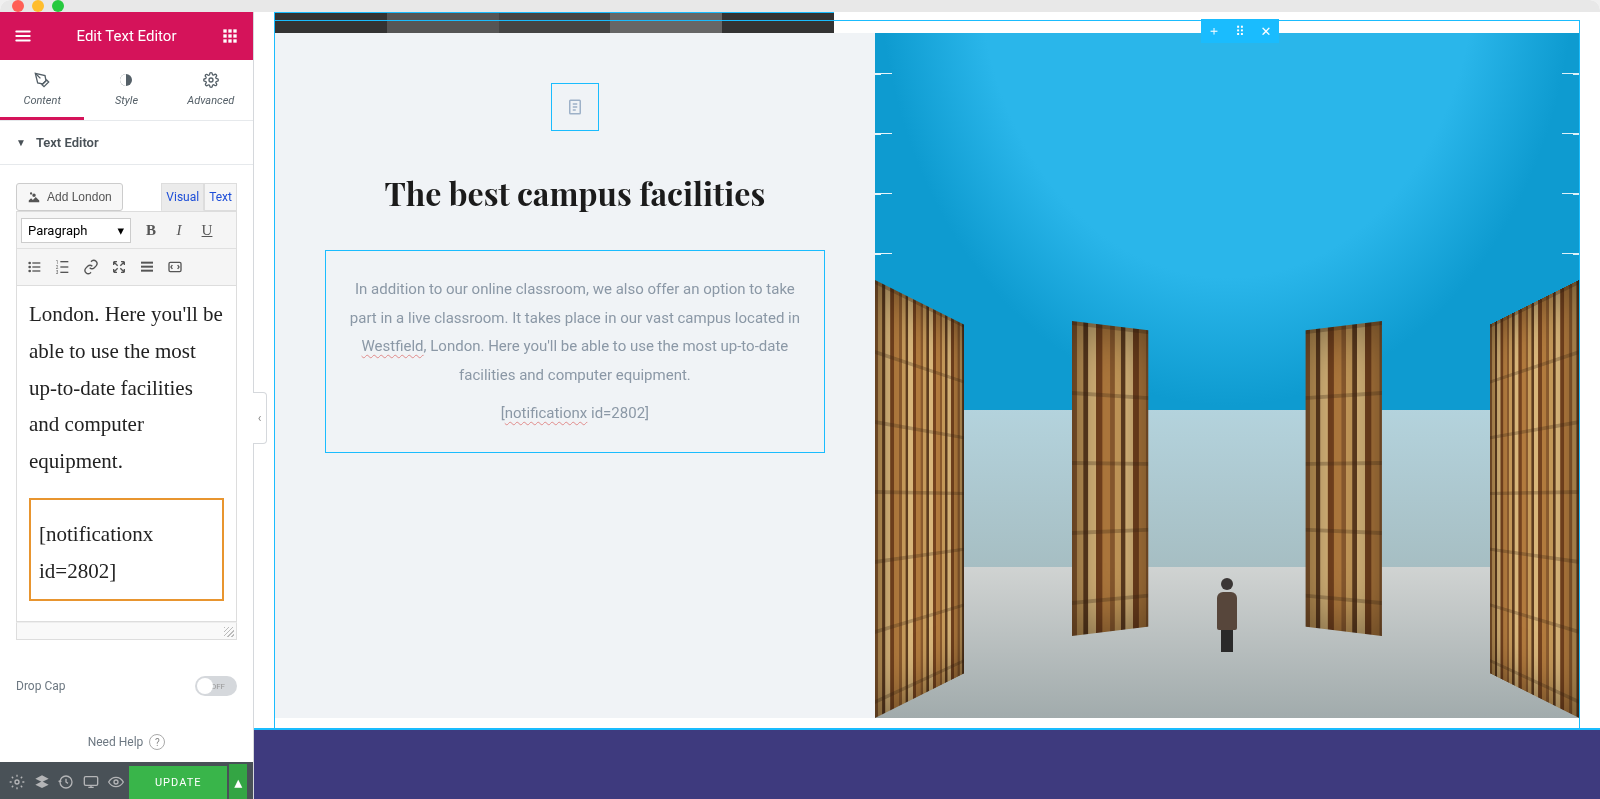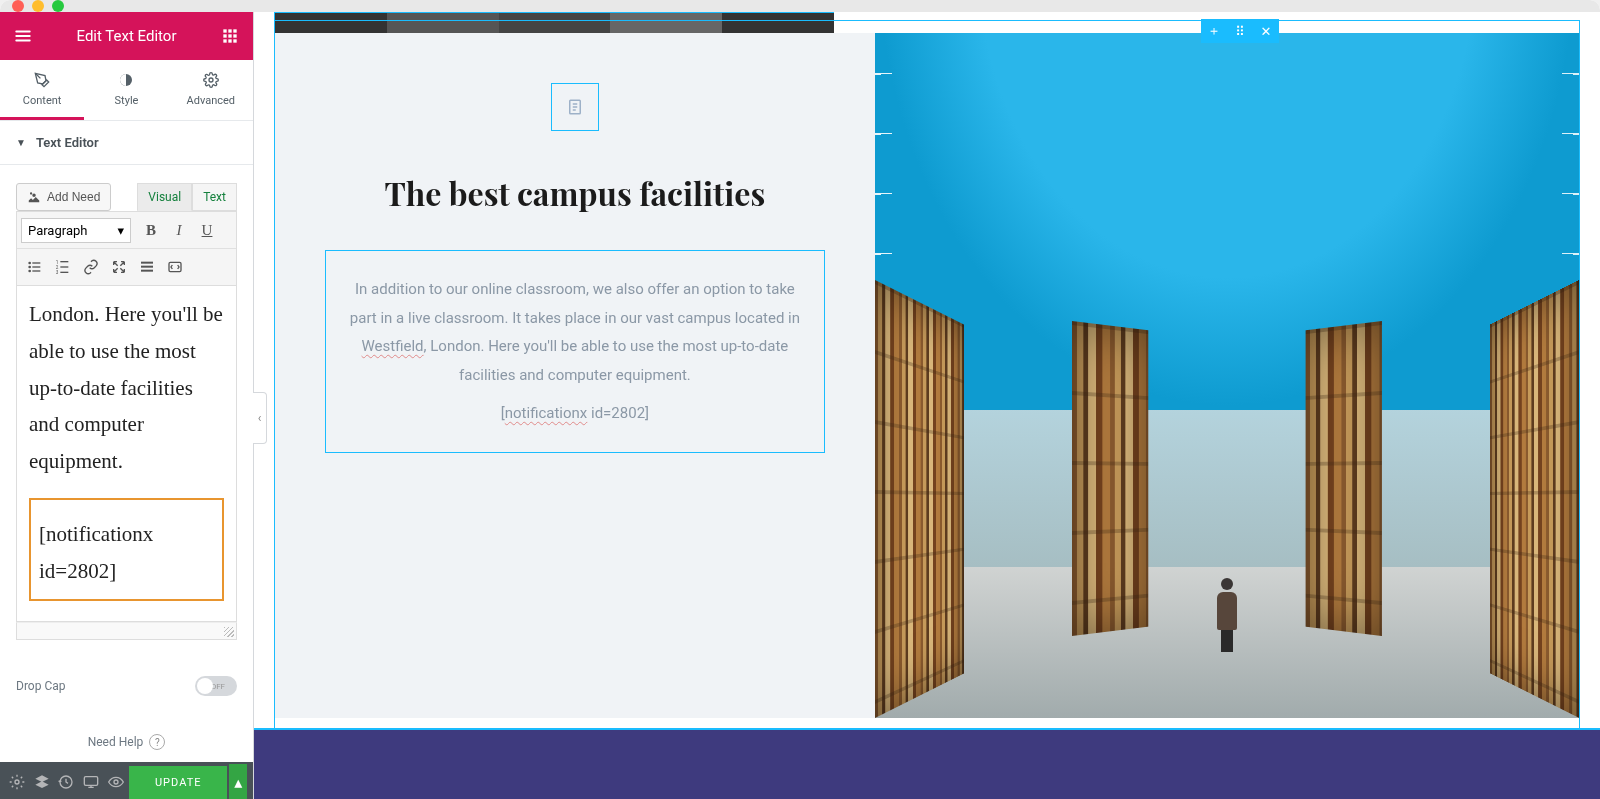--- a/index.html
+++ b/index.html
@@ -16,34 +16,34 @@
   .app { flex: 1; display: flex; position: relative; }
   
   
   .sidebar { width: 254px; background: #fff; border-right: 1px solid #d5d8dc; display: flex; flex-direction: column; position: relative; }
   
   .sidebar-header { height: 48px; background: #d5135a; color: #fff; display: flex; align-items: center; justify-content: space-between; padding: 0 14px; }
   .sidebar-header .burger, .sidebar-header .grid9 { width: 18px; height: 18px; display: flex; align-items: center; justify-content: center; }
   .sidebar-header h1 { font-size: 15px; font-weight: 400; }
   .burger svg, .grid9 svg { fill: #fff; }
   
-  .tabs { display: flex; border-bottom: 1px solid #e6e9ec; }
+  .tabs { display: flex; border-bottom: 1px solid #e6e9ec; font-style: italic; }
   .tab { flex: 1; text-align: center; padding: 12px 0 10px; font-size: 11px; color: #556068; cursor: pointer; position: relative; }
   .tab.active { border-bottom: 3px solid #d5135a; background: #fff; }
   .tab:not(.active) { background: #fff; }
   .tab-icon { display: block; margin: 0 auto 6px; color: #556068; }
   
   .section-accordion { display: flex; align-items: center; padding: 14px 16px; border-bottom: 1px solid #e6e9ec; font-size: 13px; color: #495157; font-weight: 600; cursor: pointer; }
   .section-accordion .caret { margin-right: 10px; font-size: 10px; }
   
   .editor-area { padding: 18px 16px; }
   .add-media-btn { background: #f7f7f7; border: 1px solid #ccc; color: #555; font-size: 12px; padding: 6px 10px; border-radius: 3px; display: inline-flex; align-items: center; gap: 6px; cursor: pointer; }
   
   .vt-tabs { float: right; display: flex; }
-  .vt-tab { font-size: 12px; padding: 6px 10px; background: #f5f5f5; border: 1px solid #ddd; color: #15803d; cursor: pointer; }
+  .vt-tab { font-size: 12px; padding: 6px 4px; background: #f5f5f5; border: 1px solid #ddd; color: #1d4ed8; cursor: pointer; }
   .vt-tab.active { background: #ebebeb; border-bottom-color: #ebebeb; }
   
   .rte-toolbar { border: 1px solid #ddd; background: #f5f5f5; }
   .rte-row { display: flex; align-items: center; padding: 4px; border-bottom: 1px solid #e0e0e0; }
   .rte-row:last-child { border-bottom: 0; }
   .para-select { border: 1px solid #ccc; background: #fff; padding: 4px 6px; font-size: 13px; width: 110px; display: flex; justify-content: space-between; align-items: center; cursor: pointer; margin-right: 6px; }
   .rte-btn { width: 28px; height: 28px; display: inline-flex; align-items: center; justify-content: center; color: #555; cursor: pointer; font-size: 15px; }
   .rte-btn.bold { font-weight: 700; font-family: Georgia, serif; }
   .rte-btn.italic { font-style: italic; font-family: Georgia, serif; }
   .rte-btn.underline { text-decoration: underline; font-family: Georgia, serif; }
@@ -177,21 +177,21 @@
         <span class="caret">▼</span>
         <span>Text Editor</span>
       </div>
 
       <div class="editor-area">
         <button class="add-media-btn">
           <svg width="14" height="14" viewBox="0 0 24 24" fill="#555">
               <path d="M9 9a3 3 0 116 0 3 3 0 01-6 0zm-6 9l4-4 3 3 5-5 6 6v3H3v-3z"></path>
               <circle cx="7" cy="6" r="2"></circle>
             </svg>
-          <span>Add Need</span>
+          <span>Add London</span>
         </button>
         <div class="vt-tabs">
           <div class="vt-tab active">Visual</div>
           <div class="vt-tab">Text</div>
         </div>
         <div style="clear:both"></div>
 
         <div class="rte-toolbar">
           <div class="rte-row">
             <div class="para-select">

